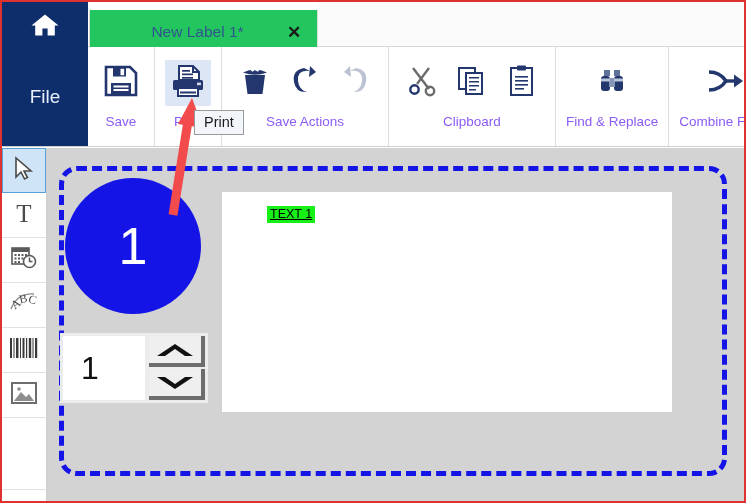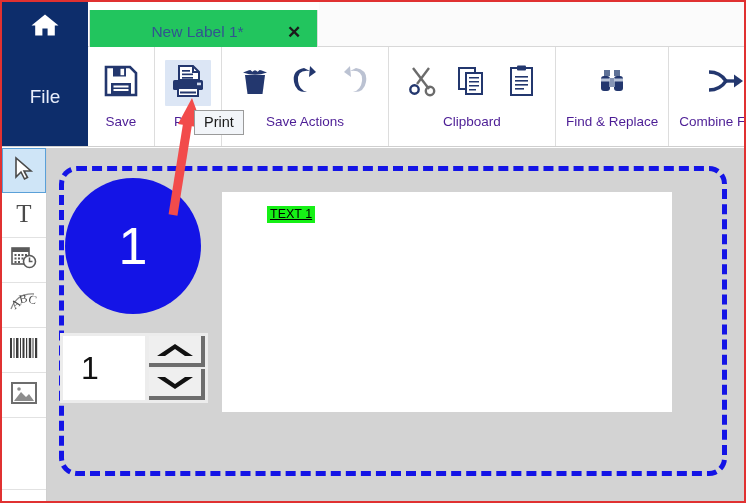--- a/index.html
+++ b/index.html
@@ -127,21 +127,21 @@
   .grp-icons {
     display: flex;
     align-items: center;
     justify-content: center;
     gap: 4px;
     height: 58px;
     padding: 0 10px;
   }
   .grp-label {
     font-size: 13.5px;
-    color: #4c1d95;
+    color: #8b5cf6;
     text-align: center;
     white-space: nowrap;
     padding: 0 10px;
     margin-top: 2px;
   }
   .ico-btn {
     width: 46px;
     height: 46px;
     display: flex;
     align-items: center;

